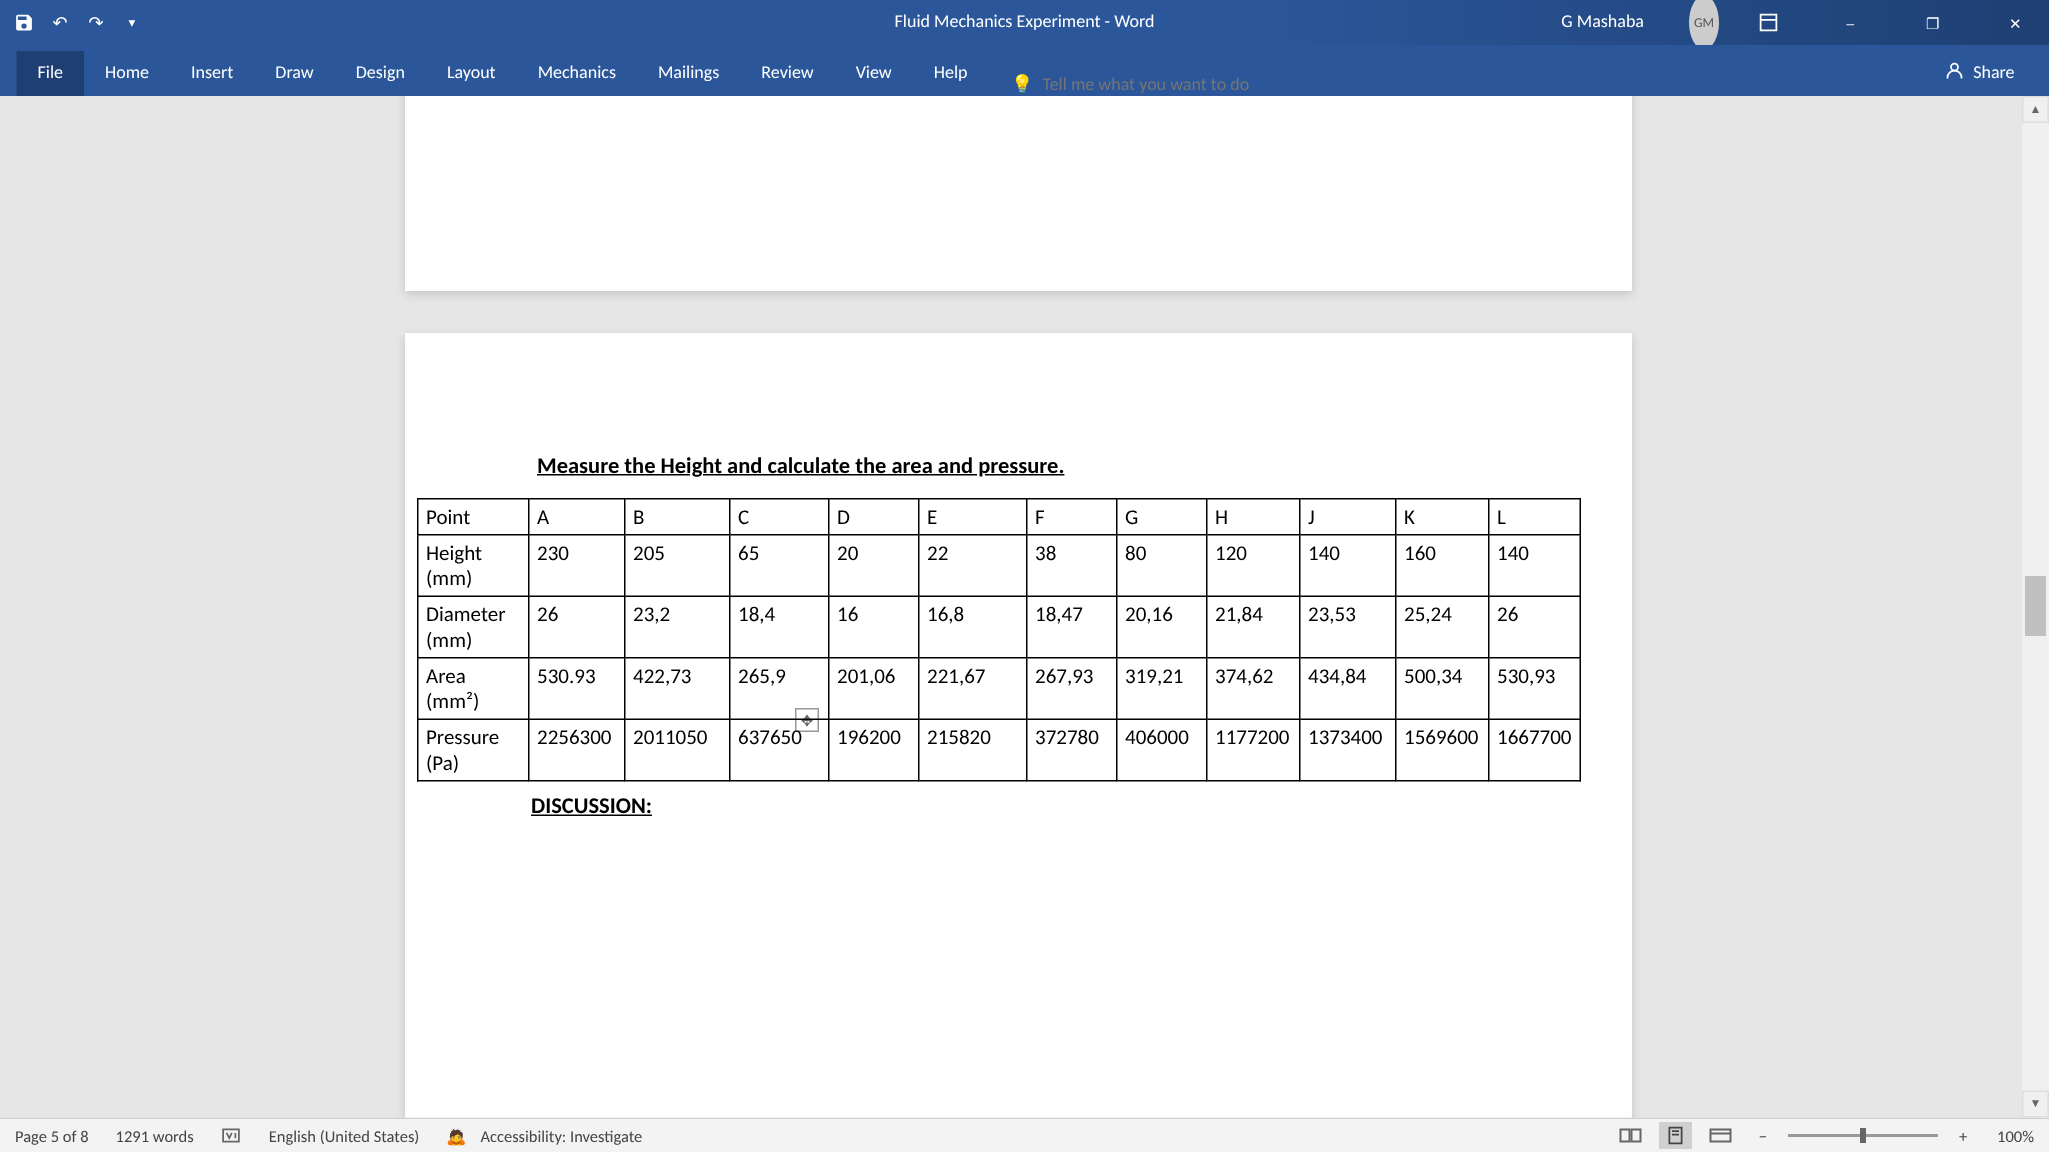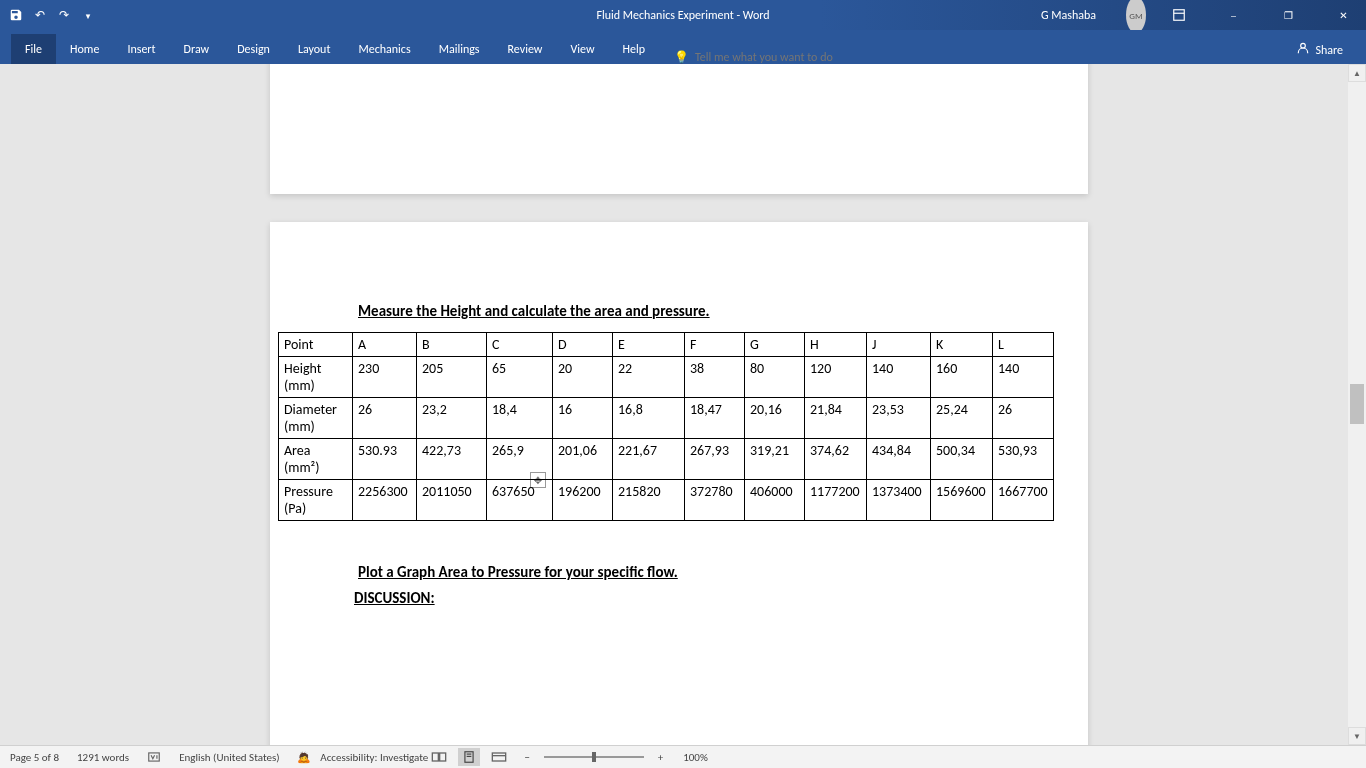--- a/index.html
+++ b/index.html
@@ -44,21 +44,21 @@
 .col-c { width: 66px; }
 .col-d { width: 60px; }
 .col-e { width: 72px; }
 .col-f { width: 60px; }
 .col-g { width: 60px; }
 .col-h { width: 62px; }
 .col-j { width: 64px; }
 .col-k { width: 62px; }
 .col-l { width: 58px; }
 
-.status-bar { height: 23px; background: #f3f3f3; border-top: 1px solid #d0d0d0; display: flex; align-items: center; font-size: 11px; color: #444; justify-content: flex-start; padding: 0 10px; }
+.status-bar { height: 23px; background: #f3f3f3; border-top: 1px solid #d0d0d0; display: flex; align-items: center; font-size: 11px; color: #444; justify-content: space-between; padding: 0 10px; }
 .status-left { display: flex; align-items: center; gap: 18px; }
 .status-item { display: flex; align-items: center; gap: 5px; }
 .status-right { display: flex; align-items: center; gap: 8px; }
 .view-btn { width: 22px; height: 18px; display: flex; align-items: center; justify-content: center; color: #666; }
 .zoom-slider { width: 100px; height: 2px; background: #999; position: relative; }
 .zoom-thumb { position: absolute; left: 48px; top: -4px; width: 4px; height: 10px; background: #666; }
 
 svg.icon-svg { width: 14px; height: 14px; }
 </style>
 </head>
@@ -191,21 +191,20 @@
               <td>215820</td>
               <td>372780</td>
               <td>406000</td>
               <td>1177200</td>
               <td>1373400</td>
               <td>1569600</td>
               <td>1667700</td>
         </tr>
       </tbody>
         </table>
-      <div class="heading2" style="margin-top:42px">Plot a Graph Area to Pressure for your specific flow.</div>
       <div class="heading2" style="margin-top:8px; margin-left:-4px">DISCUSSION:</div>
     </div>
   </div>
   <div class="vscroll">
     <div class="vscroll-up">▲</div>
     <div class="vscroll-thumb"></div>
     <div class="vscroll-down">▼</div>
   </div>
 </div>
 

